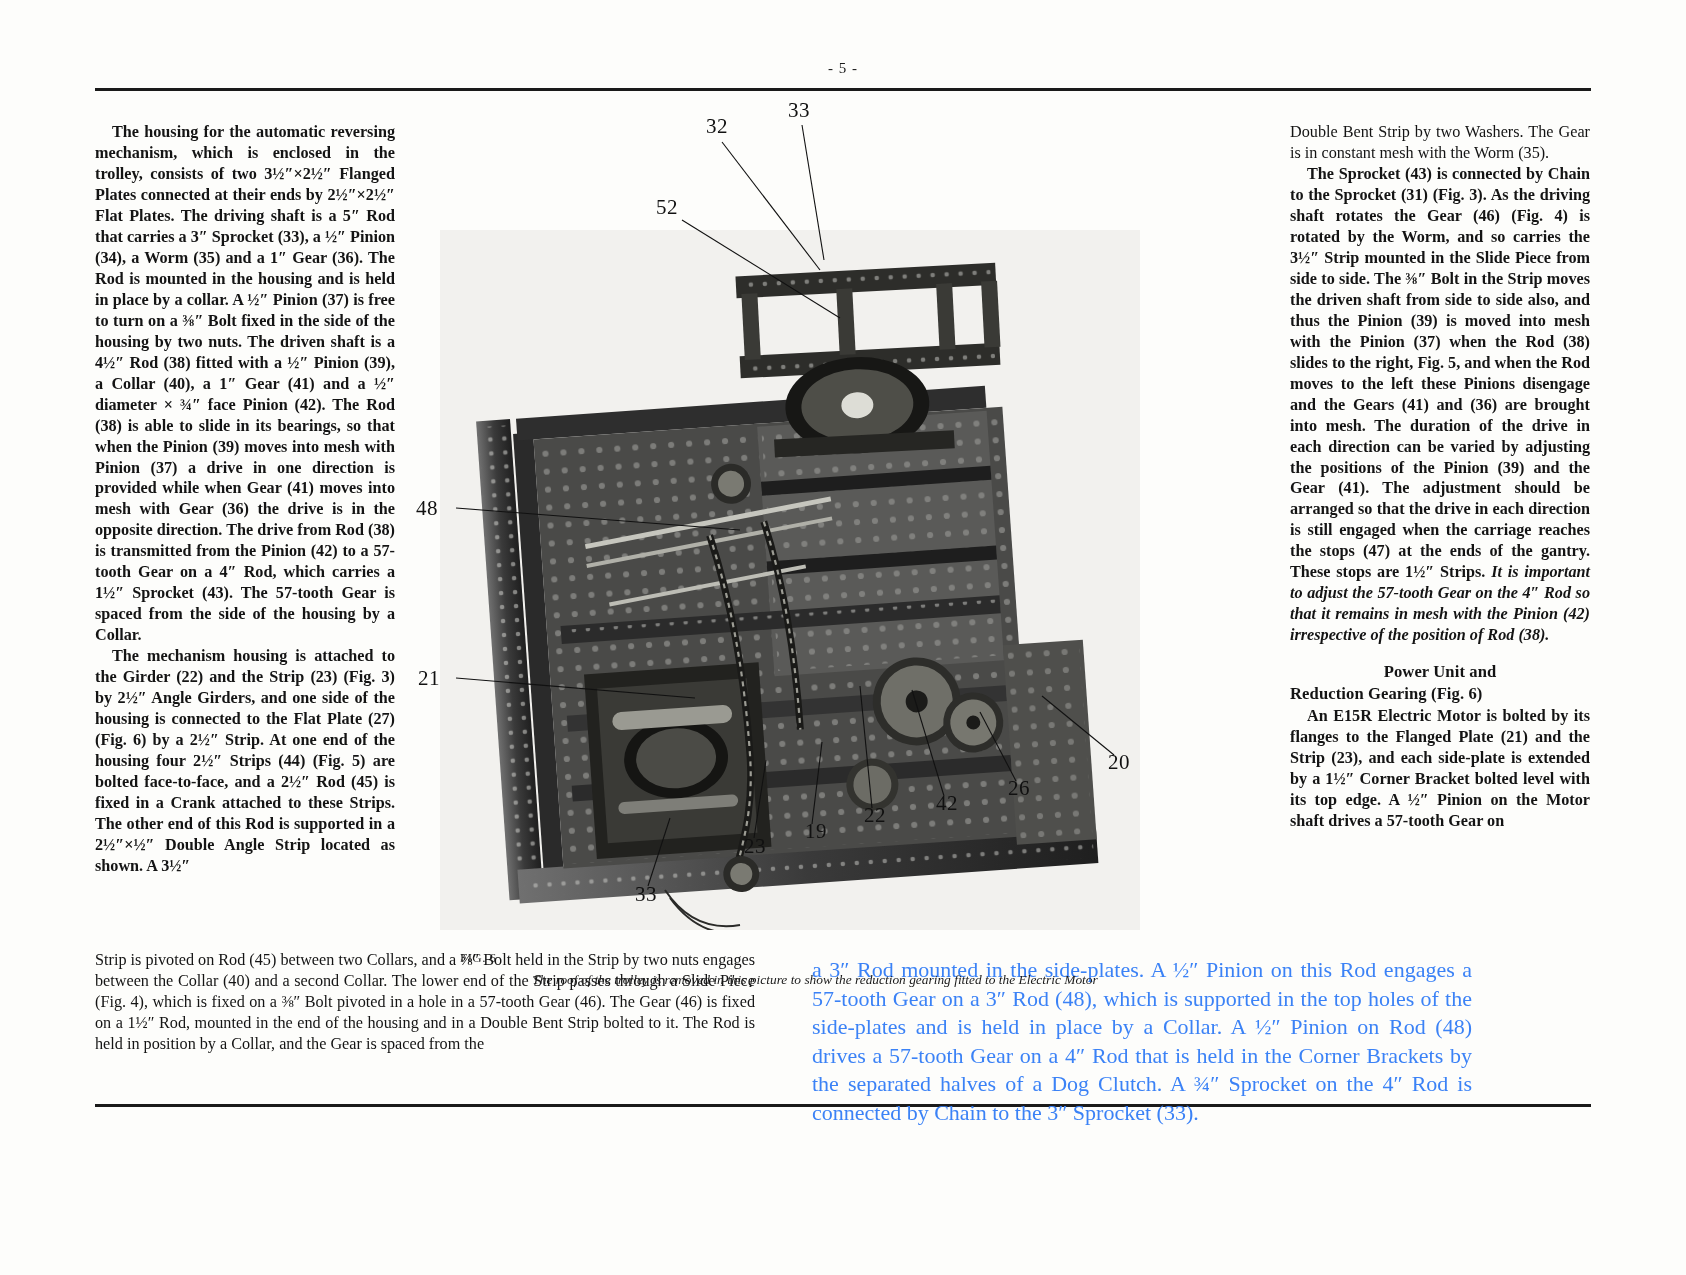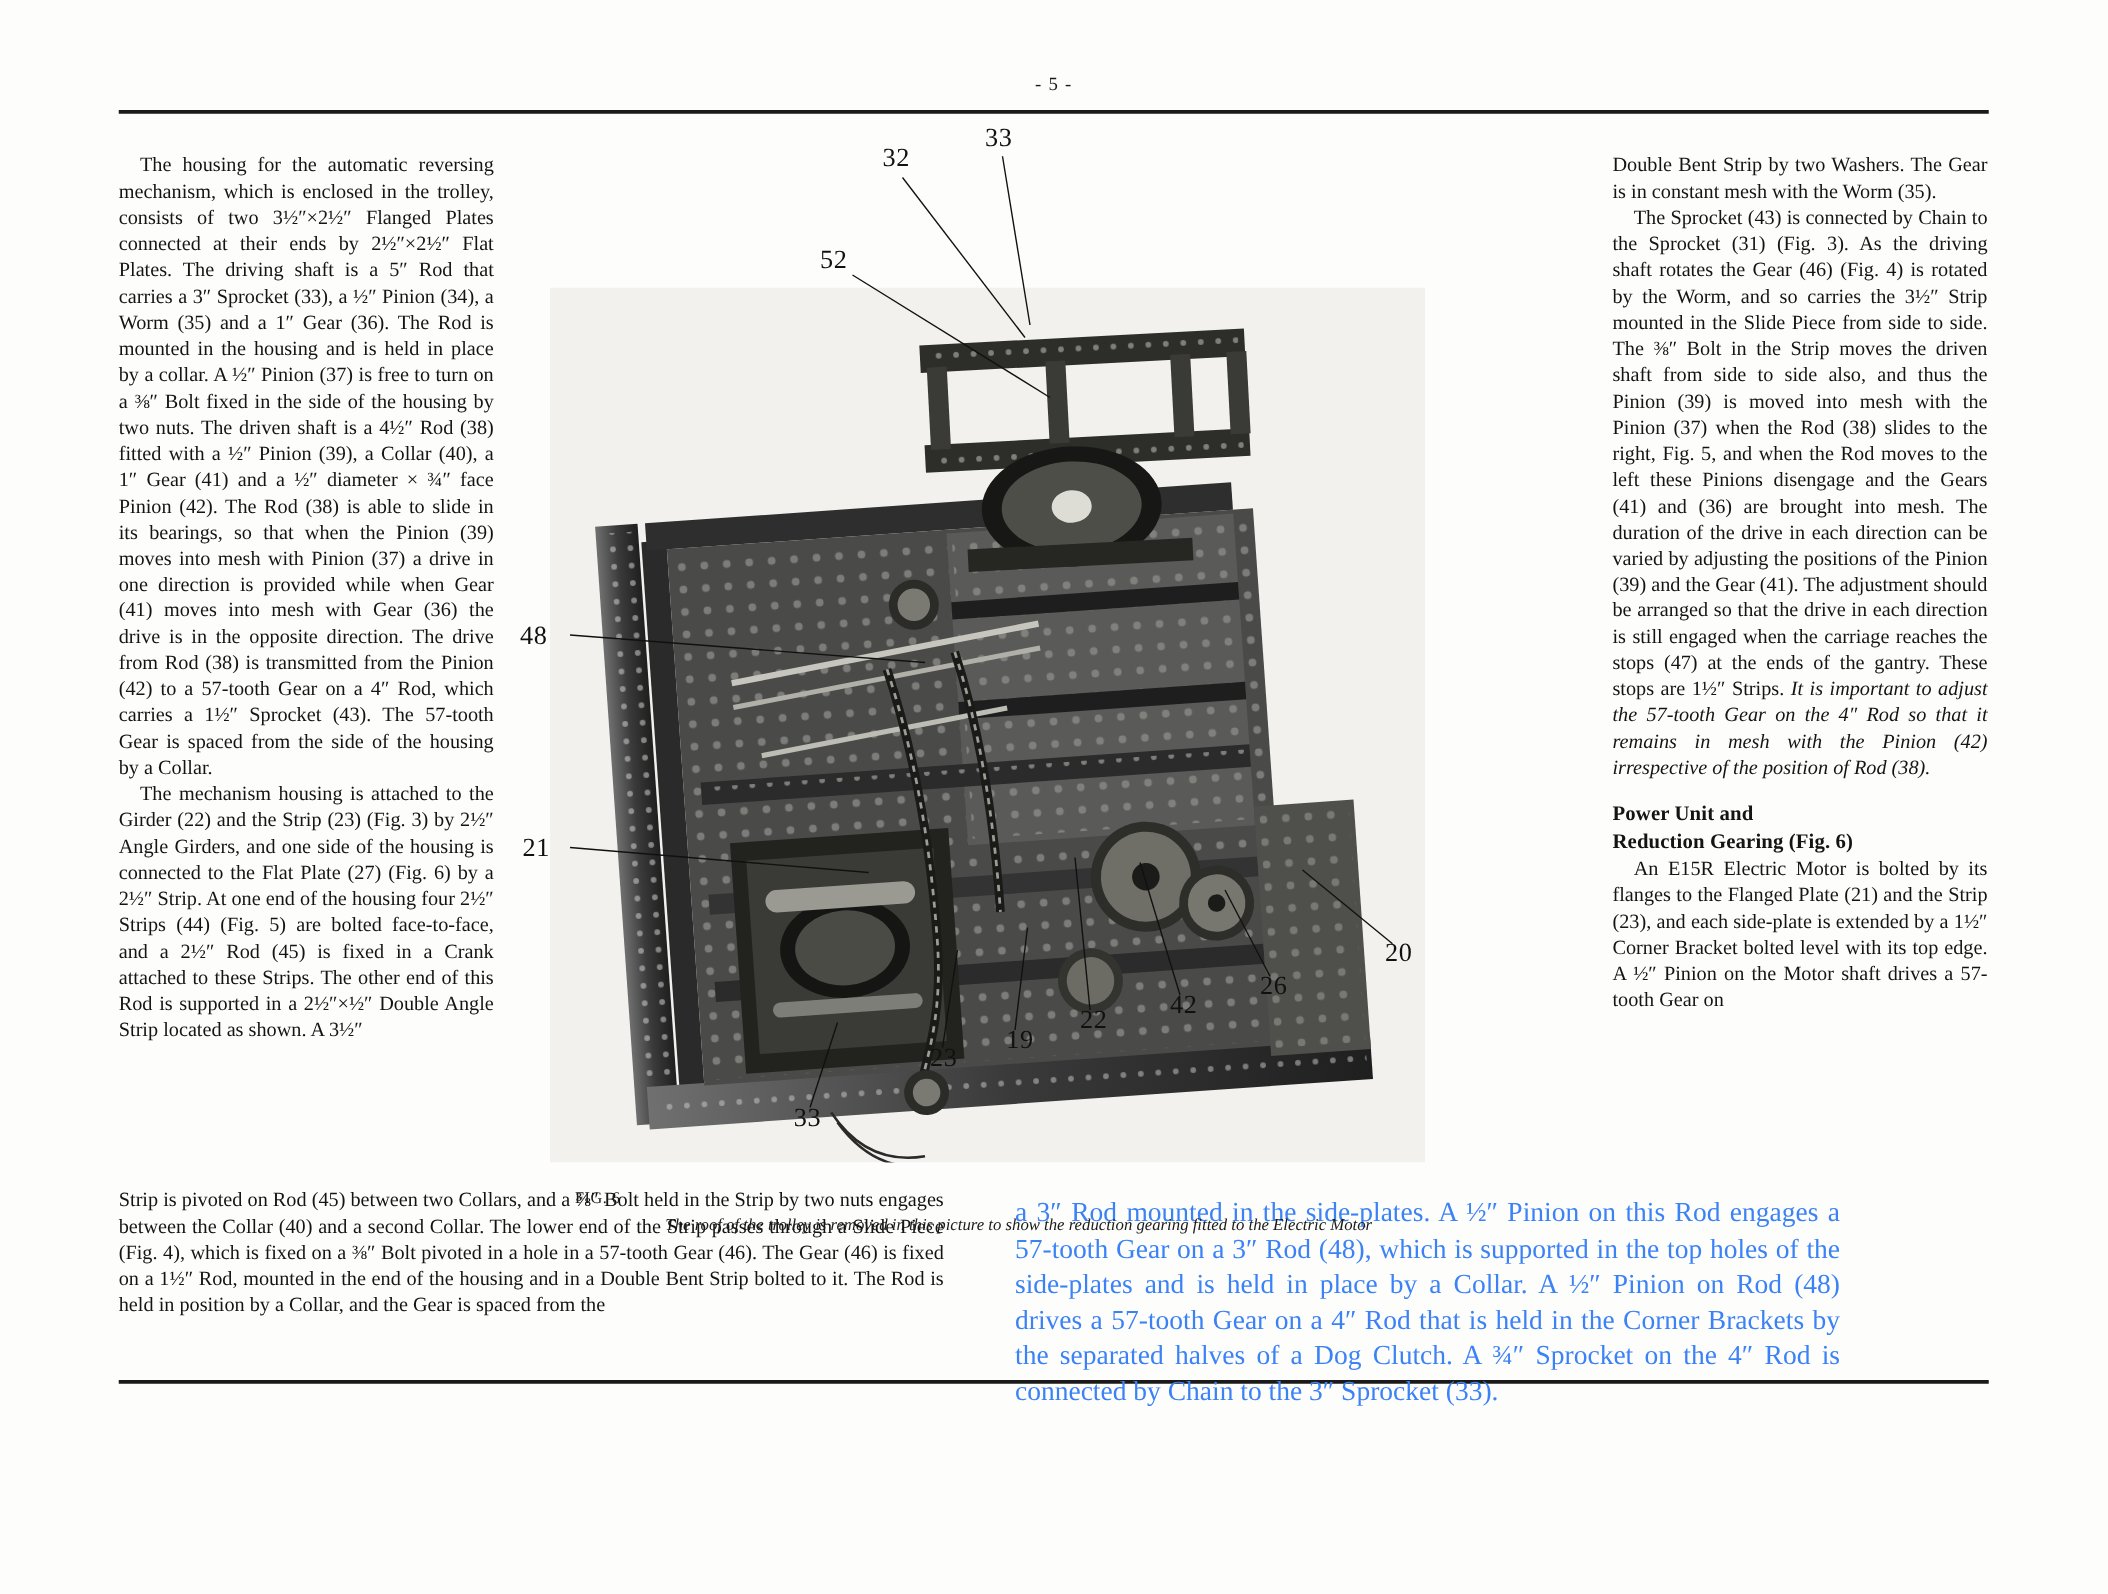--- a/index.html
+++ b/index.html
@@ -66,30 +66,30 @@
     top: 122px;
     width: 300px;
     font-size: 16.2px;
     line-height: 1.295;
     text-align: justify;
     color: #141414;
   }
   .col-left p, .col-right p {
     margin: 0;
   }
-  .indent { text-indent: 17px; }
+  .indent { text-indent: 17px; font-weight: bold; }
   h2.sec-head {
     font-size: 16.6px;
     font-weight: bold;
     margin: 0 0 1px 0;
     line-height: 1.25;
     text-align: left;
     letter-spacing: 0.1px;
   }
-  h2.sec-head.spaced { margin-top: 16px; }
+  h2.sec-head.spaced { margin-top: 16px; text-align: center; }
   .ital { font-style: italic; }
 
   
   .bottom-left {
     position: absolute;
     left: 95px;
     top: 934px;
     width: 660px;
     font-size: 16.2px;
     line-height: 1.30;

